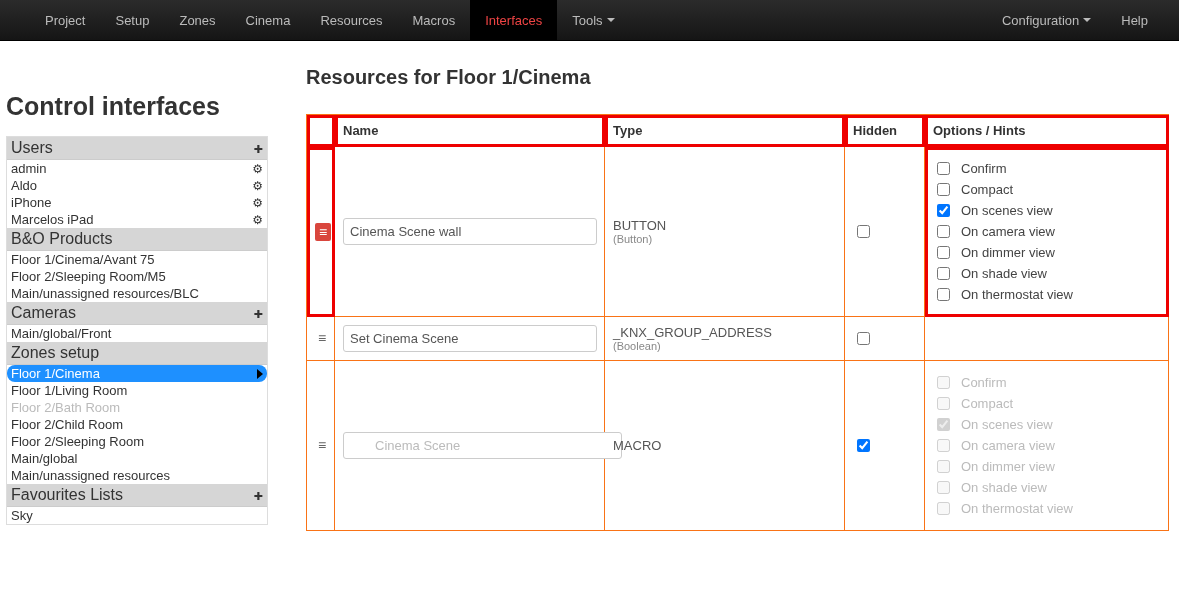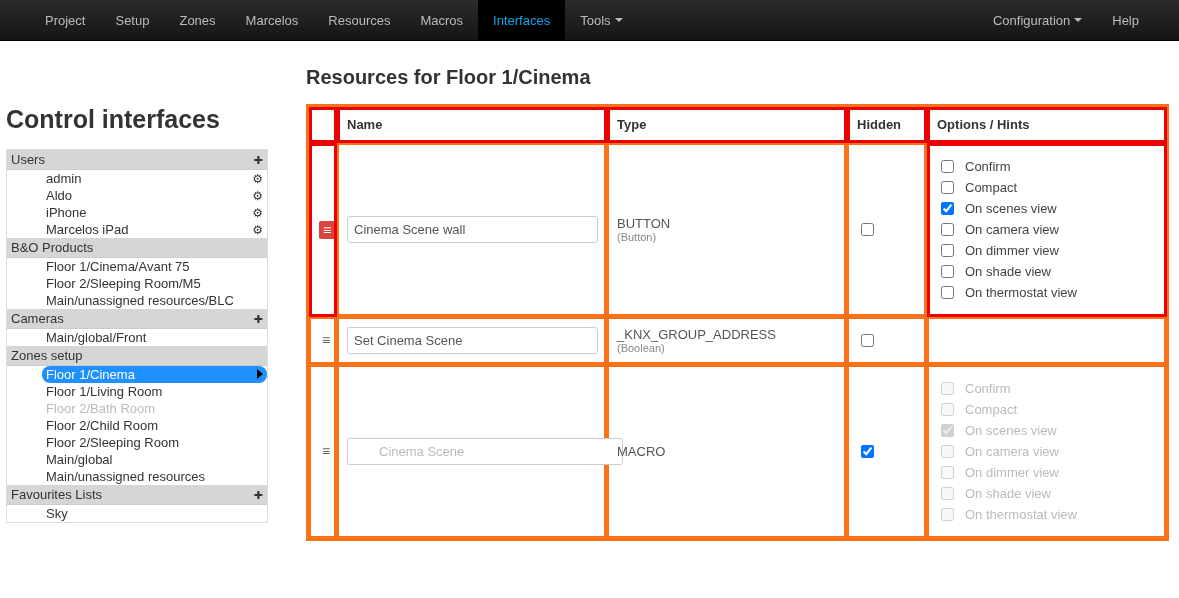--- a/index.html
+++ b/index.html
@@ -21,33 +21,33 @@
     border-bottom: 1px solid #000;
   }
   .nav-left {
     display: flex;
     align-items: stretch;
   }
   .nav-right {
     margin-left: auto;
     display: flex;
     align-items: stretch;
-    padding-right: 25px;
+    padding-right: 16px;
   }
   .nav-item {
     color: #bbb;
     padding: 0 15px;
     display: flex;
     align-items: center;
     cursor: pointer;
     font-size: 13px;
   }
   .nav-item.active {
     background: #000;
-    color: #0ea5e9;
+    color: #ef4444;
   }
   .nav-caret {
     display: inline-block;
     margin-left: 4px;
     width: 0;
     height: 0;
     border-left: 4px solid transparent;
     border-right: 4px solid transparent;
     border-top: 4px solid #bbb;
     vertical-align: middle;
@@ -70,33 +70,32 @@
     border: 1px solid #ddd;
     width: 260px;
   }
   .tree-header {
     background: #d6d6d6;
     color: #333;
     padding: 2px 4px;
     display: flex;
     justify-content: space-between;
     align-items: center;
-    font-size: 13px;
+    font-size: 16px;
     border-bottom: 1px solid #ccc;
   }
   .tree-item {
     padding: 1px 4px;
     display: flex;
     justify-content: space-between;
     align-items: center;
     font-size: 13px;
     color: #333;
     border-bottom: 0;
     cursor: pointer;
-    margin-left: 35px;
   }
   .tree-item.dim {
     color: #bbb;
   }
   .tree-item.selected {
     background: #1e90ff;
     color: #fff;
     border-radius: 8px;
   }
   .plus-icon::before { content: "✚"; font-size: 11px; color:#333; }
@@ -108,29 +107,29 @@
     border-left: 6px solid #000;
   }
   .content {
     flex: 1;
     padding: 20px 10px 10px 30px;
   }
   .content-title {
     font-size: 20px;
     font-weight: bold;
     color: #333;
-    margin: 5px 0 15px 0;
+    margin: 5px 0 25px 0;
   }
   table.res {
     width: 100%;
     border-collapse: collapse;
     table-layout: fixed;
   }
   table.res th, table.res td {
-    border: 5px solid #f97316;
+    border: 1px solid #f97316;
     padding: 8px;
     text-align: left;
     vertical-align: middle;
     font-size: 13px;
     color: #555;
   }
   table.res th {
     font-weight: bold;
     color: #333;
   }
@@ -203,21 +202,21 @@
       <div class="nav-item">
         <span>Project</span>
       </div>
       <div class="nav-item">
         <span>Setup</span>
       </div>
       <div class="nav-item">
         <span>Zones</span>
       </div>
       <div class="nav-item">
-        <span>Marcelos</span>
+        <span>Cinema</span>
       </div>
       <div class="nav-item">
         <span>Resources</span>
       </div>
       <div class="nav-item">
         <span>Macros</span>
       </div>
       <div class="nav-item active">
         <span>Interfaces</span>
       </div>

